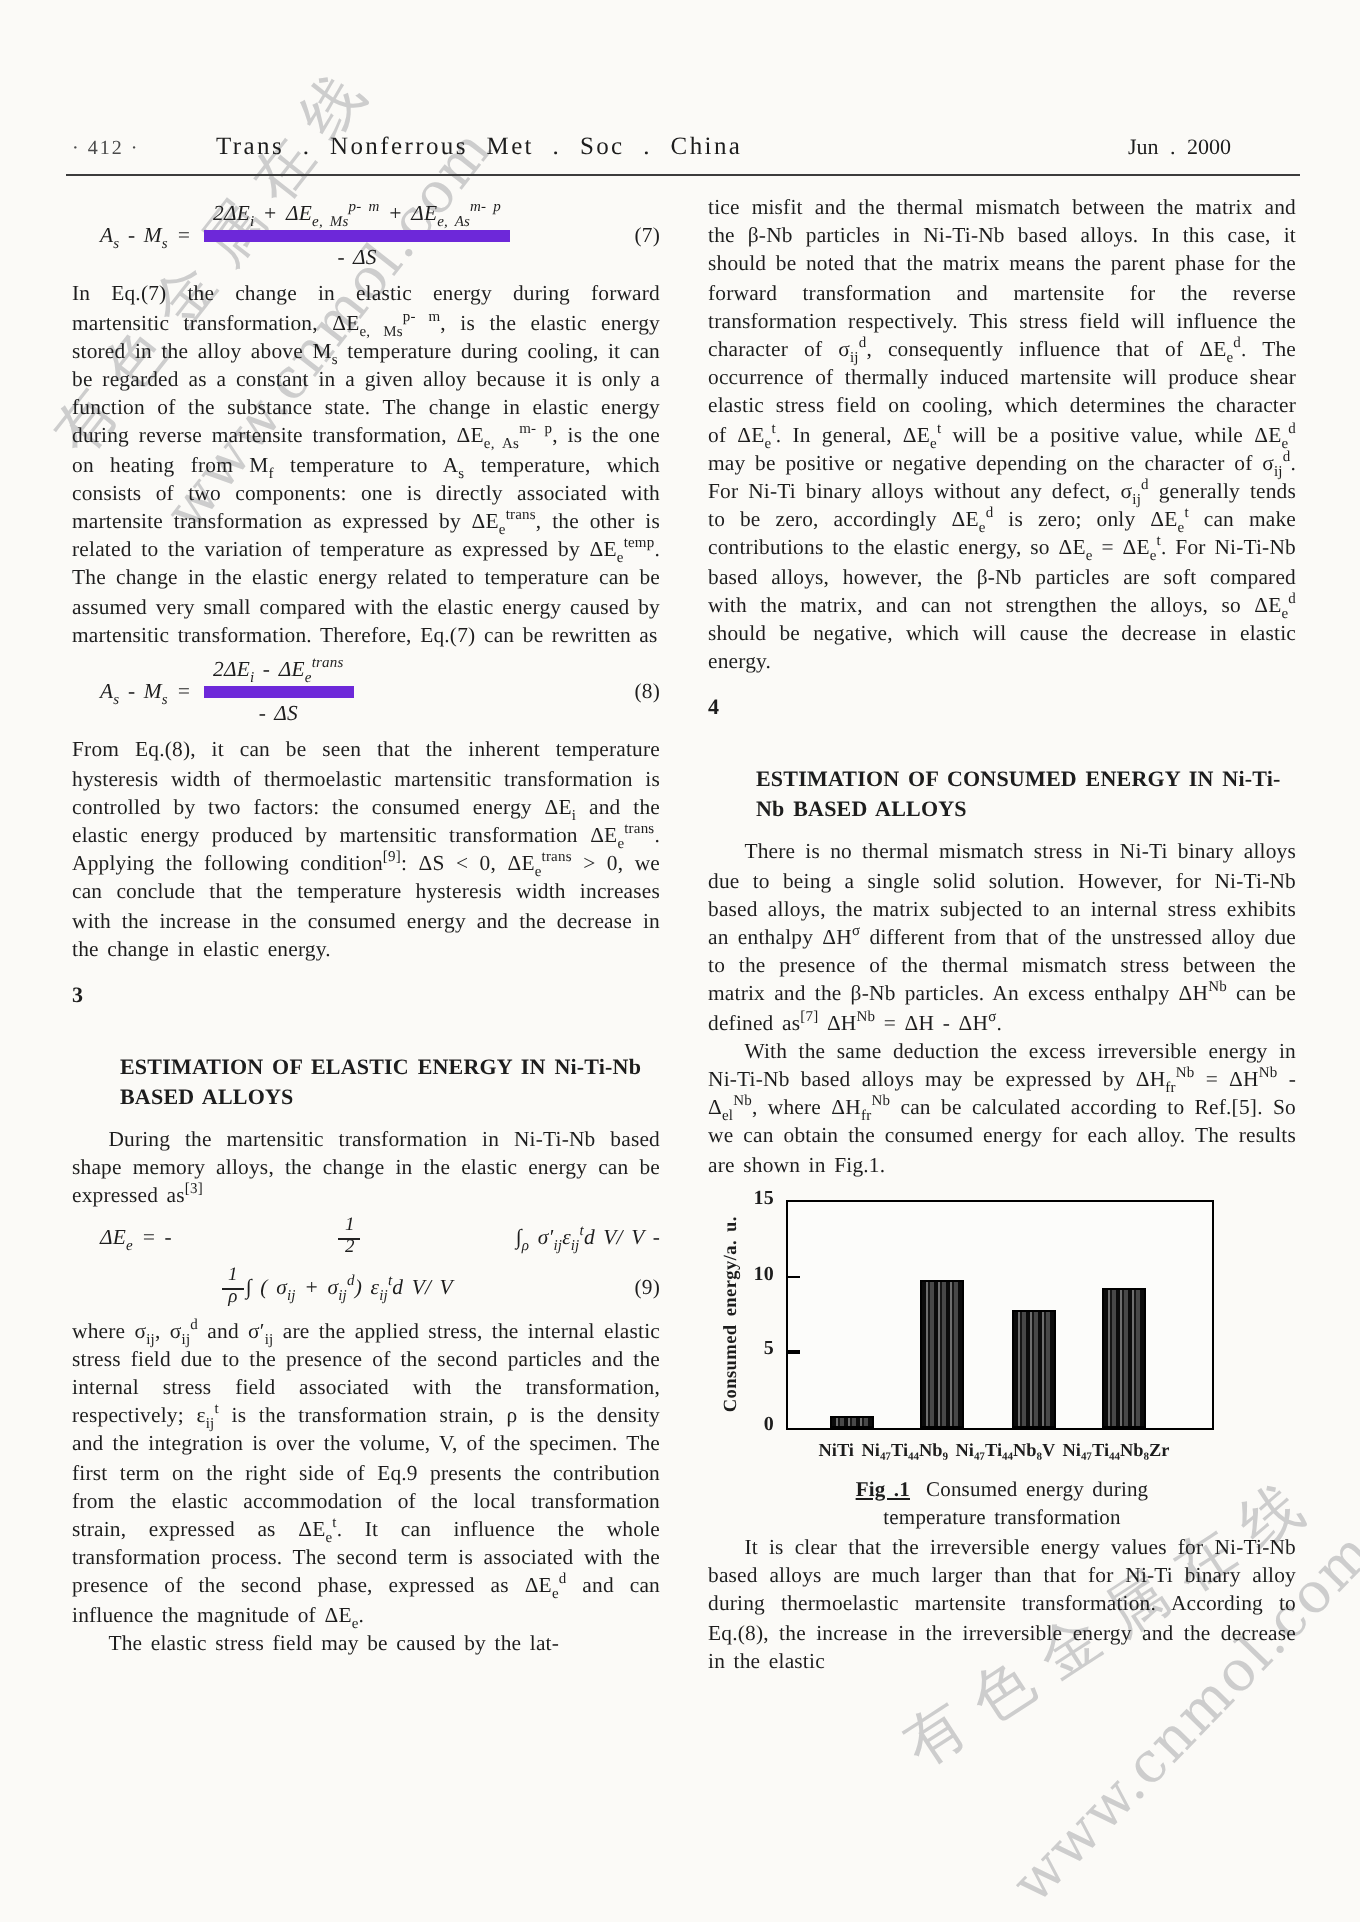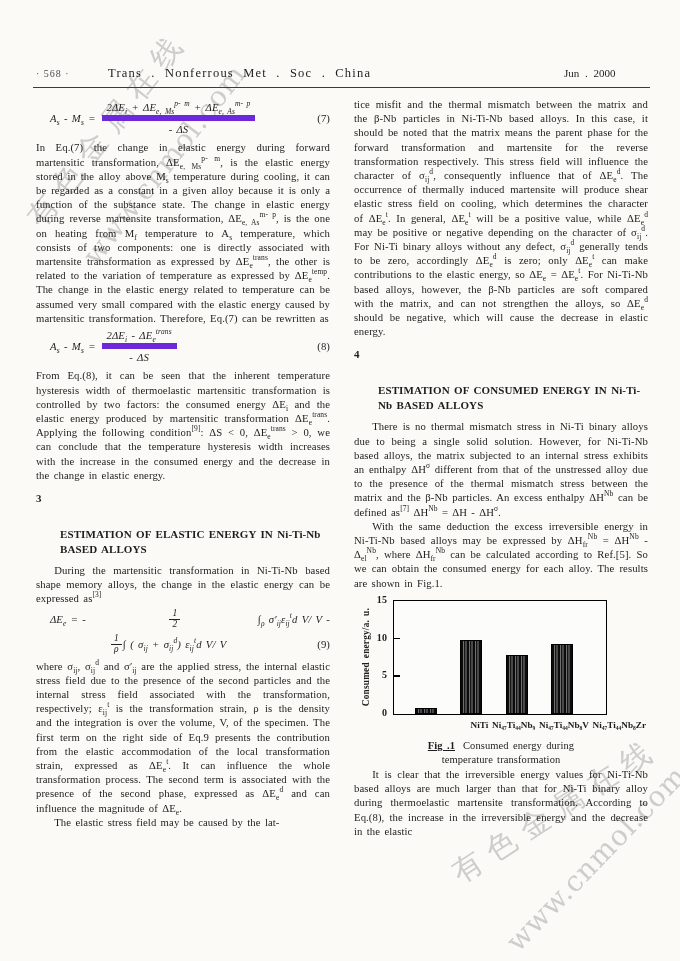--- a/index.html
+++ b/index.html
@@ -44,38 +44,38 @@
   .figure{margin-top:8px;}
   .fig-chart{position:relative;height:137px;}
   .ylabel{position:absolute;left:-53px;top:52px;width:130px;text-align:center;transform:rotate(-90deg);
           font-weight:bold;font-size:9.3px;letter-spacing:.2px;}
   .yticks{position:absolute;left:14px;top:2px;width:22px;height:113px;}
   .ytick{position:absolute;right:3px;font-size:10px;font-weight:bold;line-height:11px;margin-top:12px;}
   .plot{position:absolute;left:39px;top:2px;width:212px;height:113px;border:1.6px solid #000;background:#fcfcfa;}
   .bar{position:absolute;bottom:0;width:22px;box-sizing:border-box;border:1px solid #000;
        background:repeating-linear-gradient(90deg,#0b0b0b 0 2px,#6e6e6e 2px 3px,#161616 3px 4px,#484848 4px 6px);}
   .tickmark{position:absolute;left:0;width:6px;height:1.3px;background:#000;}
-  .xlabels{position:absolute;left:22px;top:120px;width:270px;text-align:right;
+  .xlabels{position:absolute;left:8px;top:120px;width:270px;text-align:center;
            font-weight:bold;font-size:9.2px;white-space:nowrap;letter-spacing:0;}
   .caption{text-align:center;font-size:10.5px;line-height:14px;margin-top:4px;}
   .caption .cap-label{font-weight:bold;margin-right:8px;text-decoration:underline;}
   .p-after-fig{margin-top:9px;}
 </style>
 </head>
 <body>
 
 <div id="page">
 
   <div class="wm wm-cn" id="wm-cn-top" style="color: rgb(205, 205, 205);">有色金属在线</div>
   <div class="wm wm-url" id="wm-url-top" style="color: rgb(205, 205, 205);">www.cnmol.com</div>
   <div class="wm wm-cn" id="wm-cn-bottom" style="color: rgb(205, 205, 205);">有色金属在线</div>
   <div class="wm wm-url" id="wm-url-bottom" style="color: rgb(205, 205, 205);">www.cnmol.com</div>
 
   <div class="header">
-    <span class="page-num">· 568 ·</span>
+    <span class="page-num">· 412 ·</span>
     <span class="journal">Trans . Nonferrous  Met . Soc . China</span>
     <span class="date">Jun . 2000</span>
   </div>
   <div class="rule"></div>
 
   <div class="columns">
 
     <div class="col">
 
       <div class="eq">

